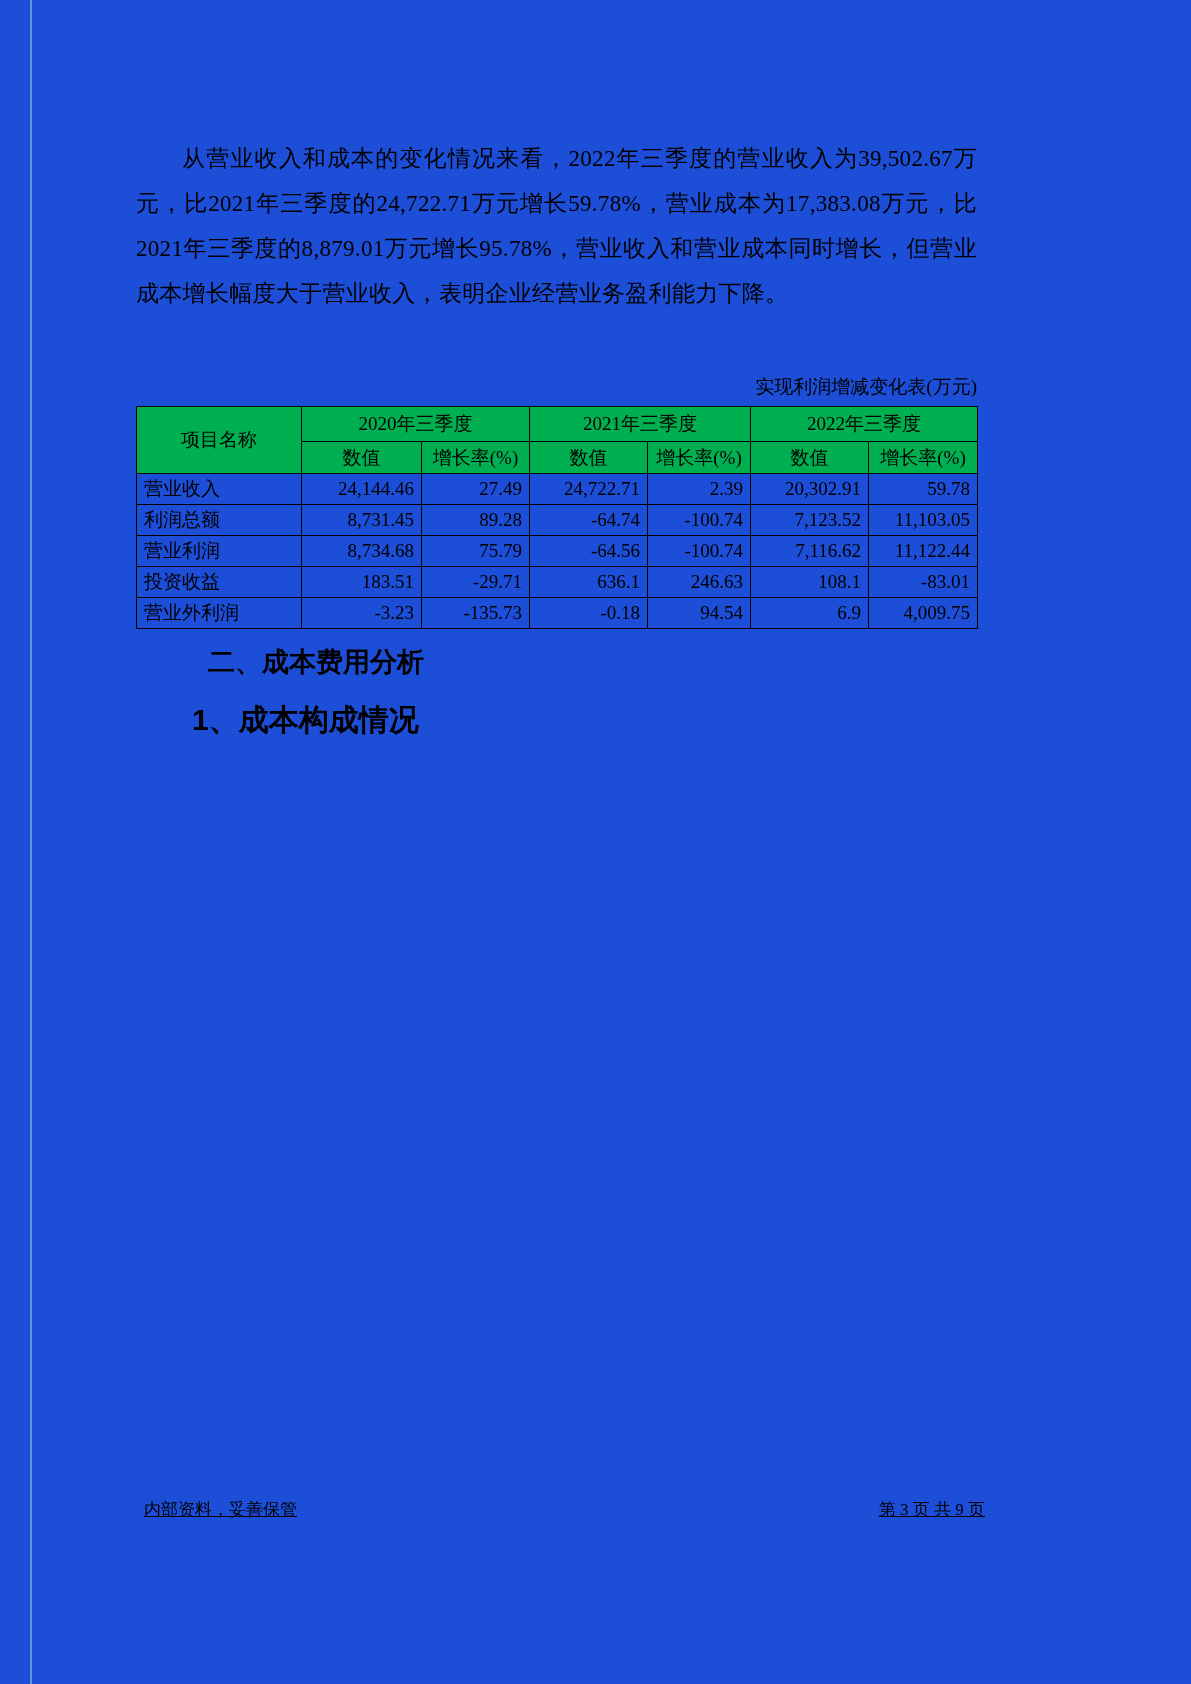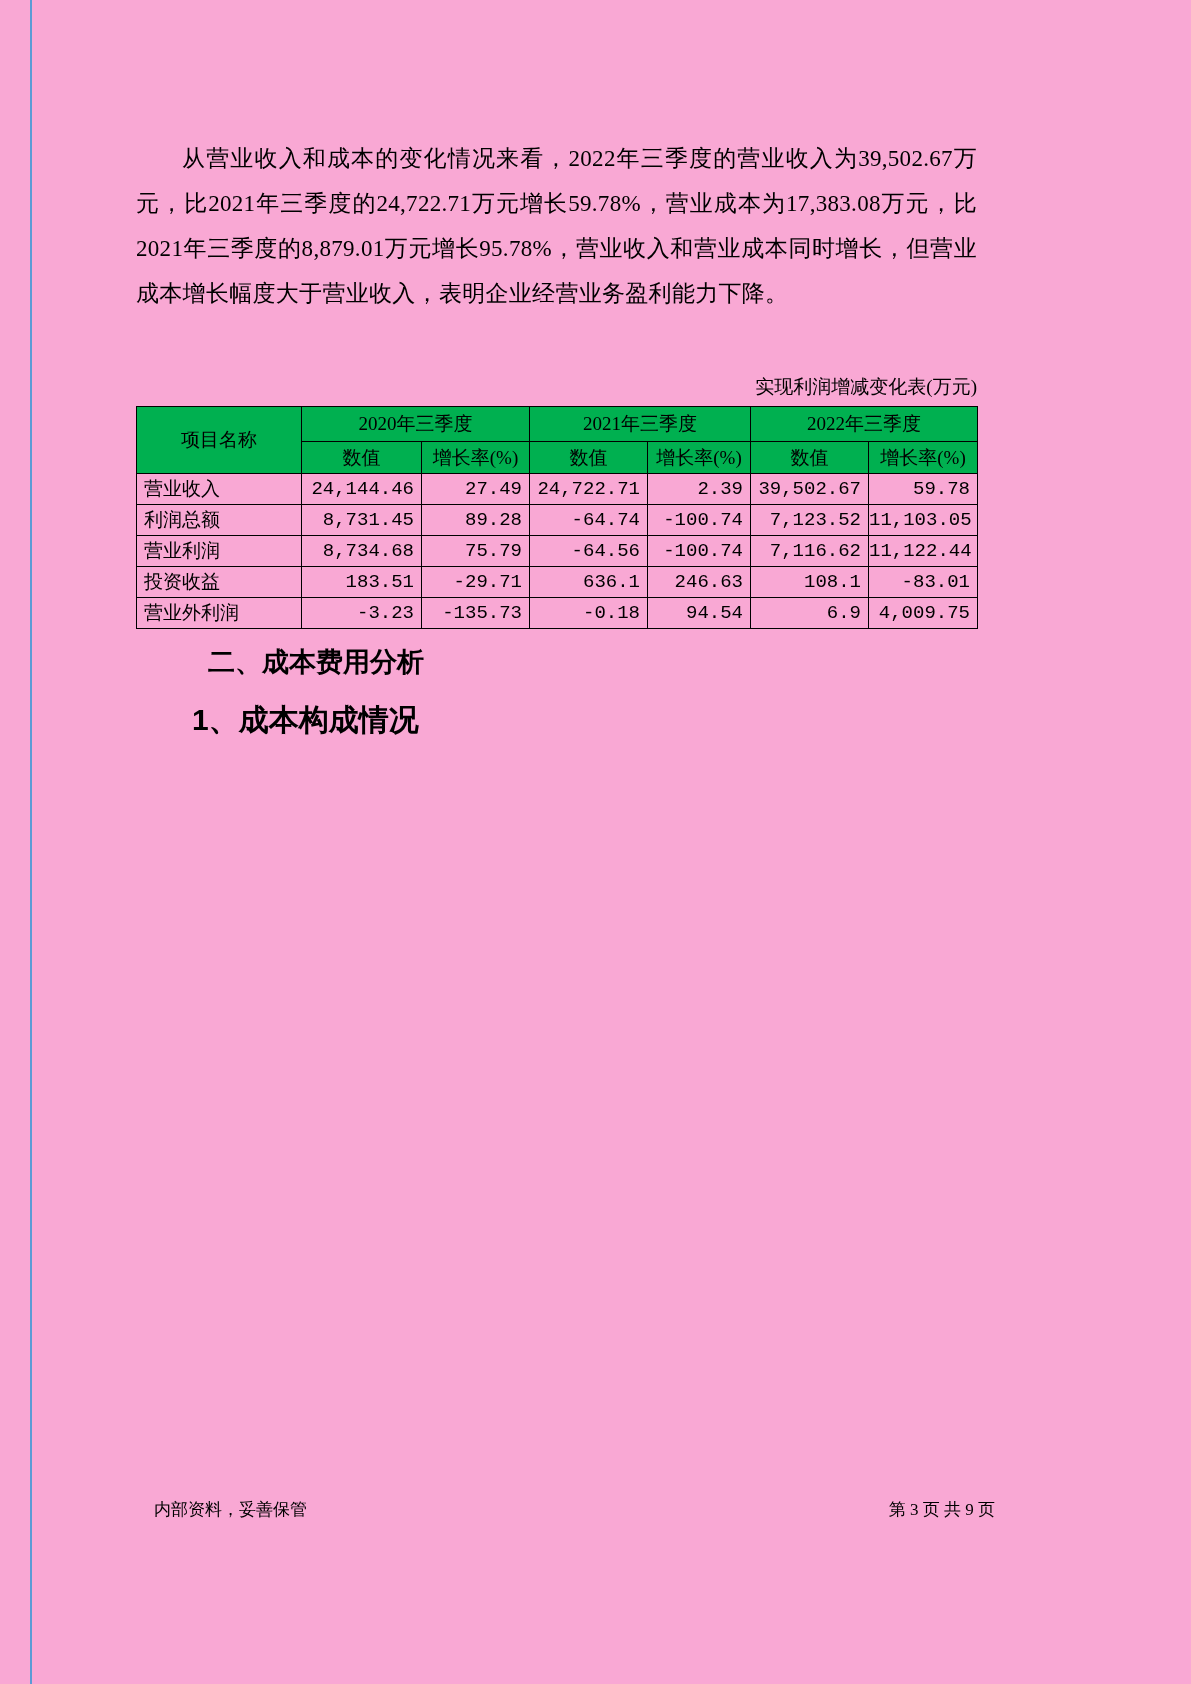--- a/index.html
+++ b/index.html
@@ -1,21 +1,21 @@
 <!DOCTYPE html>
 <html><head>
 <meta charset="utf-8">
 <style>
   * { margin: 0; padding: 0; box-sizing: border-box; }
   html, body { background: #ffffff; }
   .page {
     position: relative;
     width: 1191px;
     height: 1684px;
-    background: #f9a8d4;
+    background: #1d4ed8;
     color: #000000;
     font-family: "Liberation Serif", "DejaVu Serif", serif;
     overflow: hidden;
   }
   .left-rule {
     position: absolute;
     left: 30px; top: 0;
     width: 2px; height: 1684px;
     background: #5b9bd5;
   }
@@ -56,21 +56,21 @@
     font-weight: normal;
     overflow: hidden;
     white-space: nowrap;
   }
   table.profit th.green {
     background: #00b050;
     text-align: center;
   }
   table.profit thead tr.group-row th { height: 35px; }
   table.profit thead tr.sub-row th { height: 32px; }
-  table.profit tbody td { height: 31px; font-family: Liberation Mono, monospace; }
+  table.profit tbody td { height: 31px; }
   table.profit td.name { text-align: left; padding-left: 7px; }
   table.profit td.num  { text-align: right; padding-right: 7px; margin-top: 16px; }
   h2.sec {
     position: absolute;
     top: 644px; left: 72px;
     font-family: "Liberation Sans", "DejaVu Sans", sans-serif;
     font-size: 27px;
     font-weight: bold;
   }
   h3.sub {
@@ -128,21 +128,21 @@
           <th class="green">增长率(%)</th>
         </tr>
       </thead>
       <tbody>
         <tr>
           <td class="name">营业收入</td>
           <td class="num">24,144.46</td>
           <td class="num">27.49</td>
           <td class="num">24,722.71</td>
           <td class="num">2.39</td>
-          <td class="num">39,502.67</td>
+          <td class="num">20,302.91</td>
           <td class="num">59.78</td>
         </tr>
         <tr>
           <td class="name">利润总额</td>
           <td class="num">8,731.45</td>
           <td class="num">89.28</td>
           <td class="num">-64.74</td>
           <td class="num">-100.74</td>
           <td class="num">7,123.52</td>
           <td class="num">11,103.05</td>
@@ -174,19 +174,19 @@
           <td class="num">6.9</td>
           <td class="num">4,009.75</td>
         </tr>
       </tbody>
     </table>
 
     <h2 class="sec">二、成本费用分析</h2>
     <h3 class="sub">1、成本构成情况</h3>
 
 
-    <div class="footer" style="left:18px;">
+    <div class="footer" style="left:8px;text-decoration:underline;">
       <span>内部资料，妥善保管</span>
       <span>第 3 页  共 9 页</span>
     </div>
 
   </div>
 </div>
 
 </body></html>

